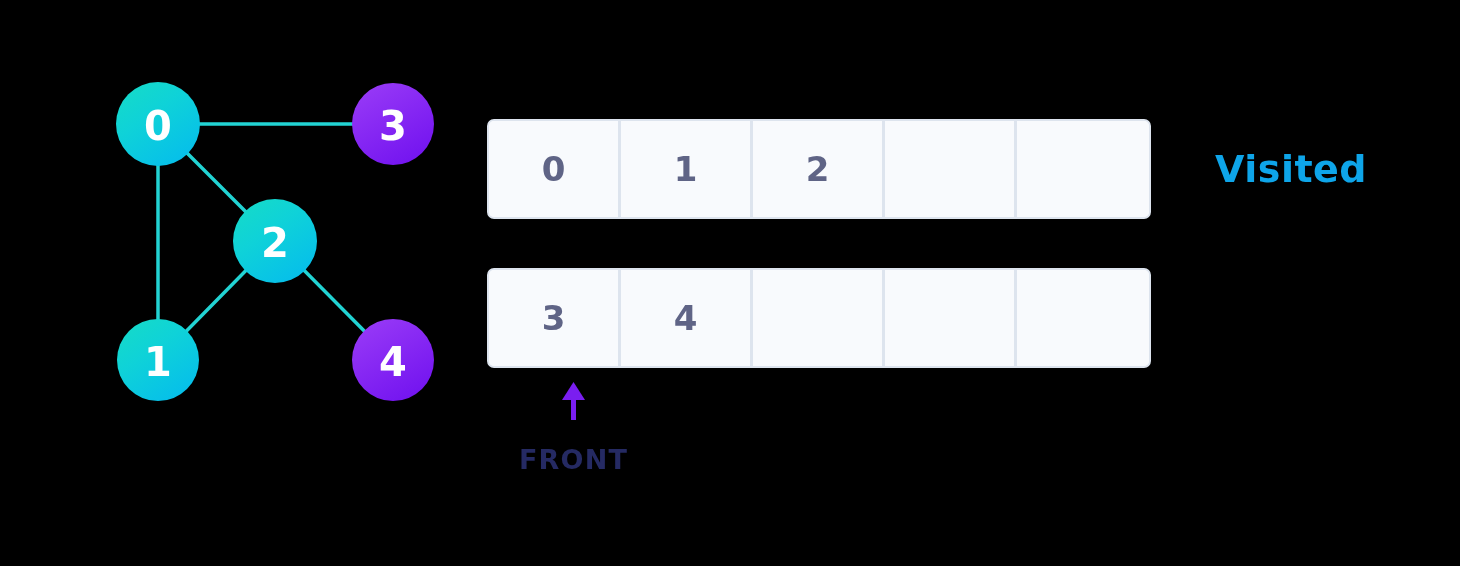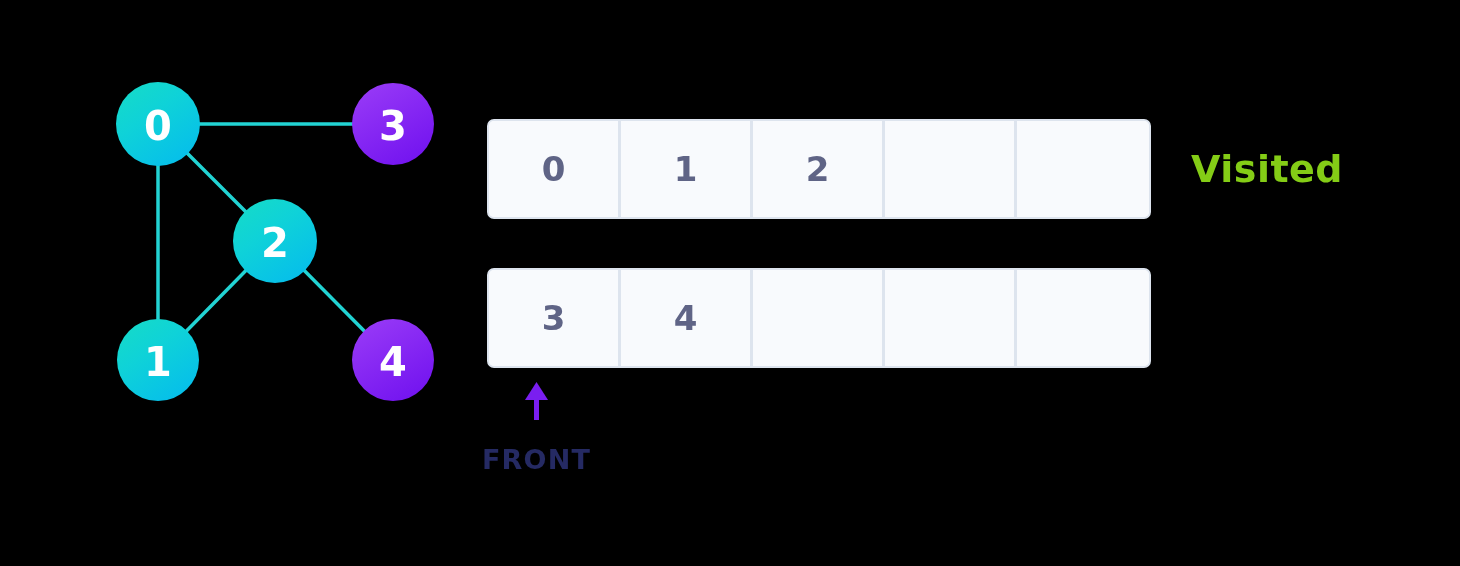--- a/index.html
+++ b/index.html
@@ -73,33 +73,33 @@
     border-right: 3px solid #dde4ee;
     font-family: "DejaVu Sans", "Liberation Sans", sans-serif;
     font-weight: bold;
     font-size: 34px;
     color: #5f6486;
   }
   .array-cell:last-child {
     border-right: none;
   }
   .array-label {
-    margin-left: 40px;
+    margin-left: 64px;
     font-family: "DejaVu Sans", "Liberation Sans", sans-serif;
     font-weight: bold;
     font-size: 38px;
-    color: #84cc16;
+    color: #0ea5e9;
     letter-spacing: 0.5px;
     white-space: nowrap;
   }
 
   
   #front-pointer {
     position: absolute;
-    left: 470px;
+    left: 507px;
     top: 378px;
     width: 160px;
     height: 110px;
   }
   #front-arrow-svg {
     position: absolute;
     left: 0;
     top: 0;
   }
   #front-label {

